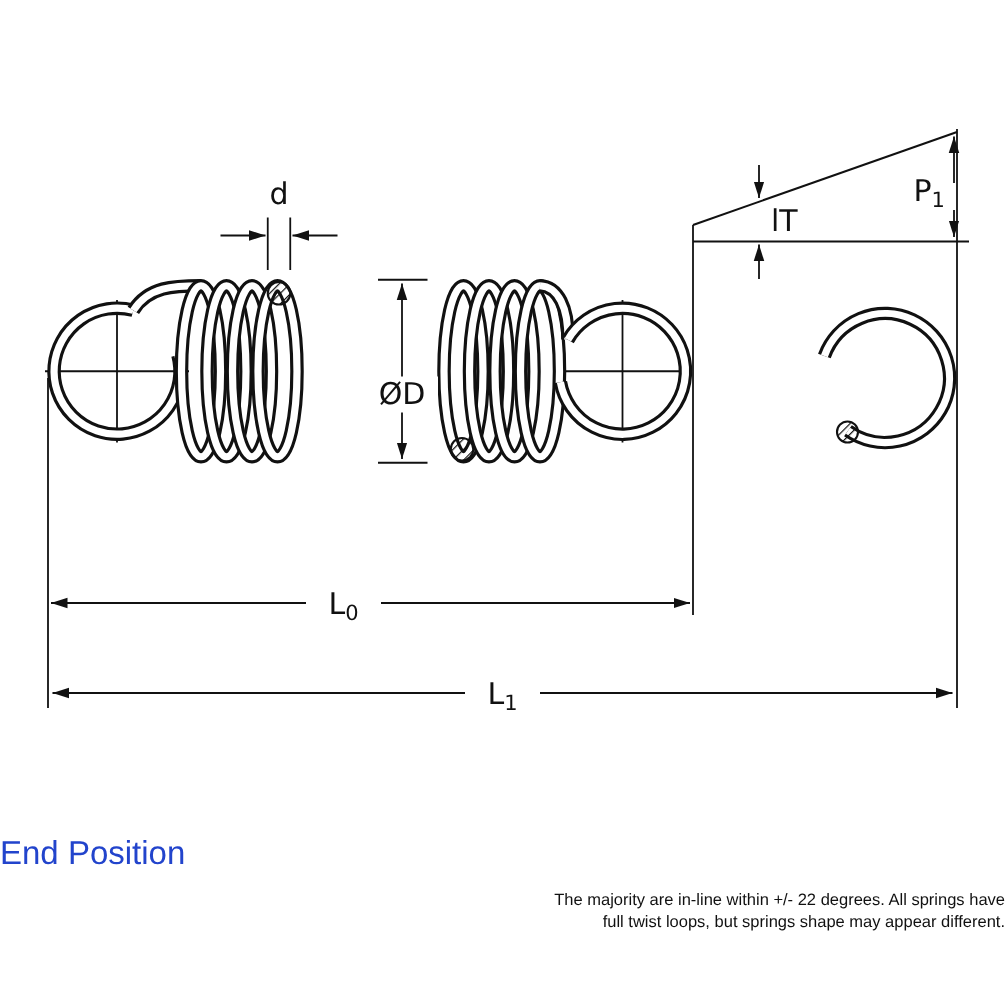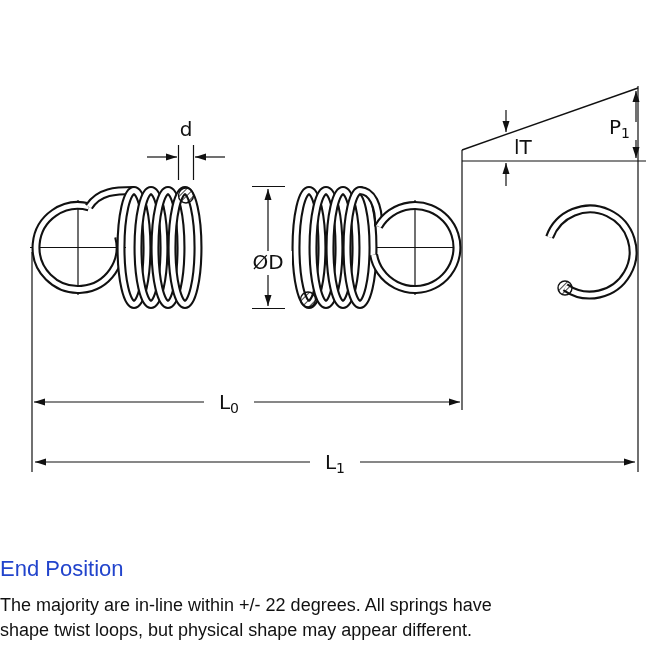--- a/index.html
+++ b/index.html
@@ -26,22 +26,22 @@
   .end-position {
     position: absolute;
     left: 0; right: 0; top: 556px;
     text-align: left;
     font-size: 22px;
     color: var(--accent);
   }
   .caption {
     position: absolute;
     left: 0; right: 0; top: 593px;
-    text-align: left;
-    font-size: 18px;
+    text-align: right;
+    font-size: 11px;
     line-height: 1.4;
     color: var(--ink);
   }
 </style>
 </head>
 <body>
 
 <div class="page">
 
   <svg width="670" height="520" viewBox="0 0 670 520">
@@ -156,16 +156,16 @@
 
       <rect class="lblbg" x="310" y="450" width="50" height="24"></rect>
       <text x="335" y="469" text-anchor="middle"><tspan>L</tspan><tspan dy="4" font-size="14">1</tspan></text>
     </g>
   </svg>
 
   <div class="end-position">End Position</div>
 
   <div class="caption">
     <div>The majority are in-line within +/- 22 degrees. All springs have</div>
-    <div>shape twist loops, but physical shape may appear different.</div>
+    <div>full twist loops, but springs shape may appear different.</div>
   </div>
 
 </div>
 
 </body></html>

